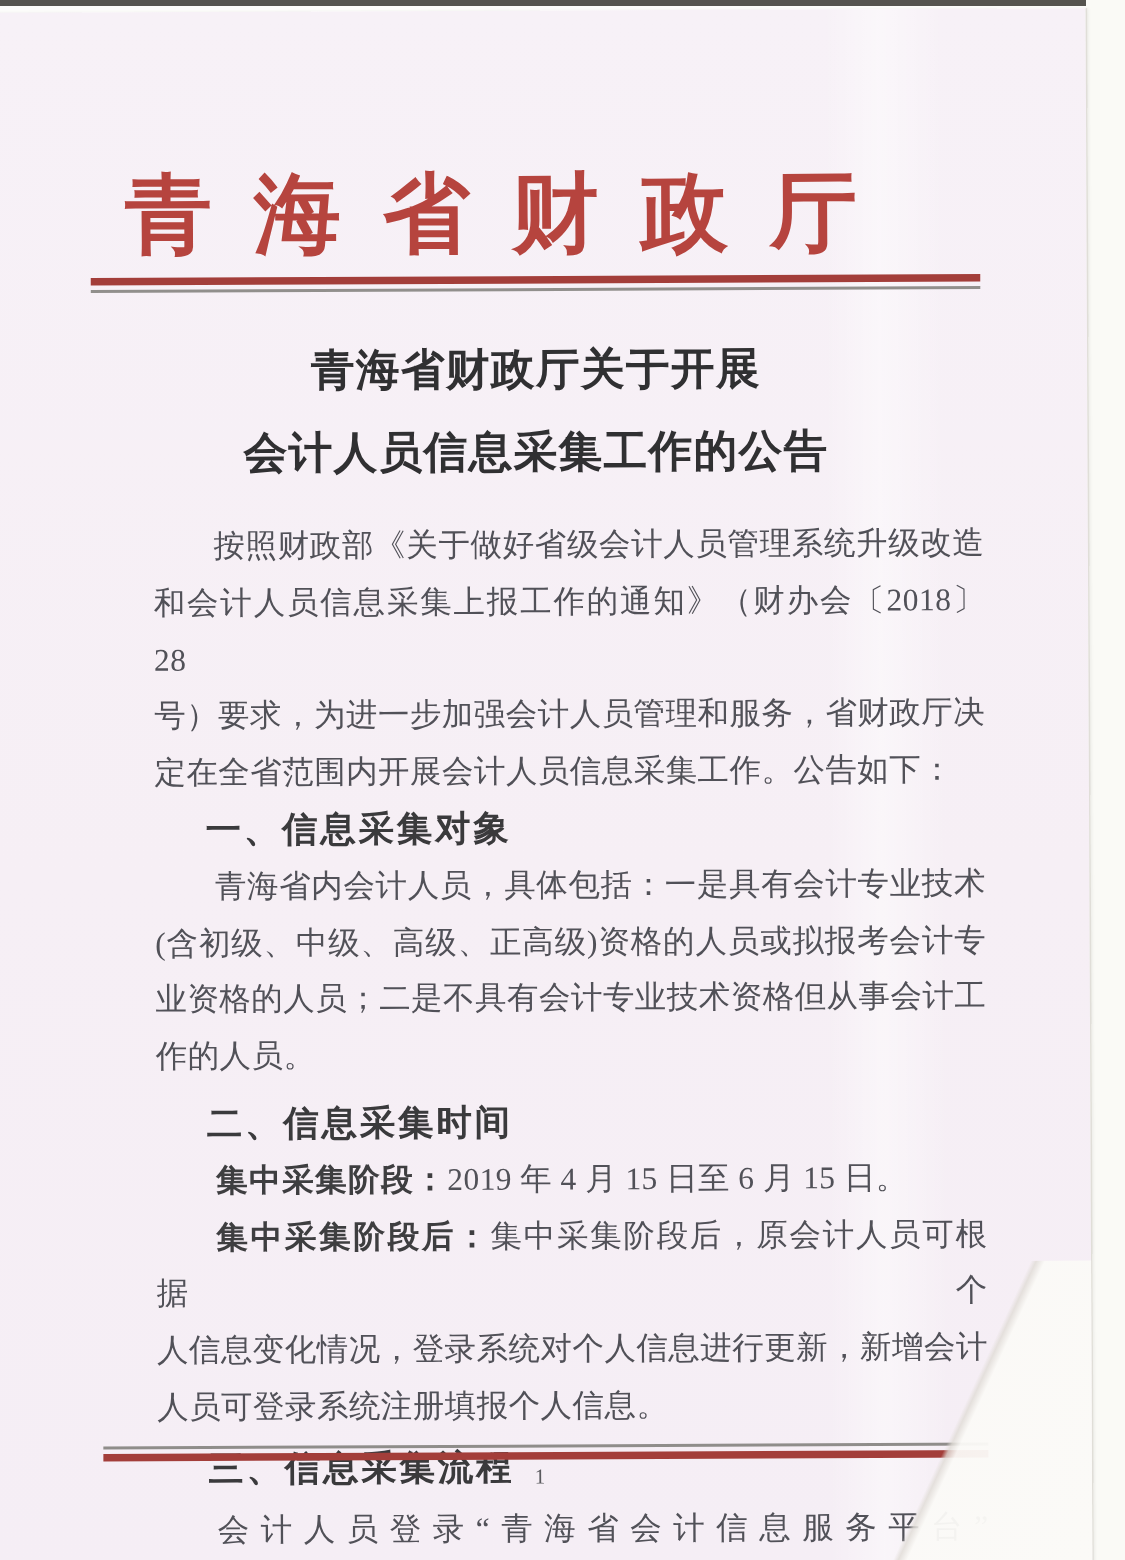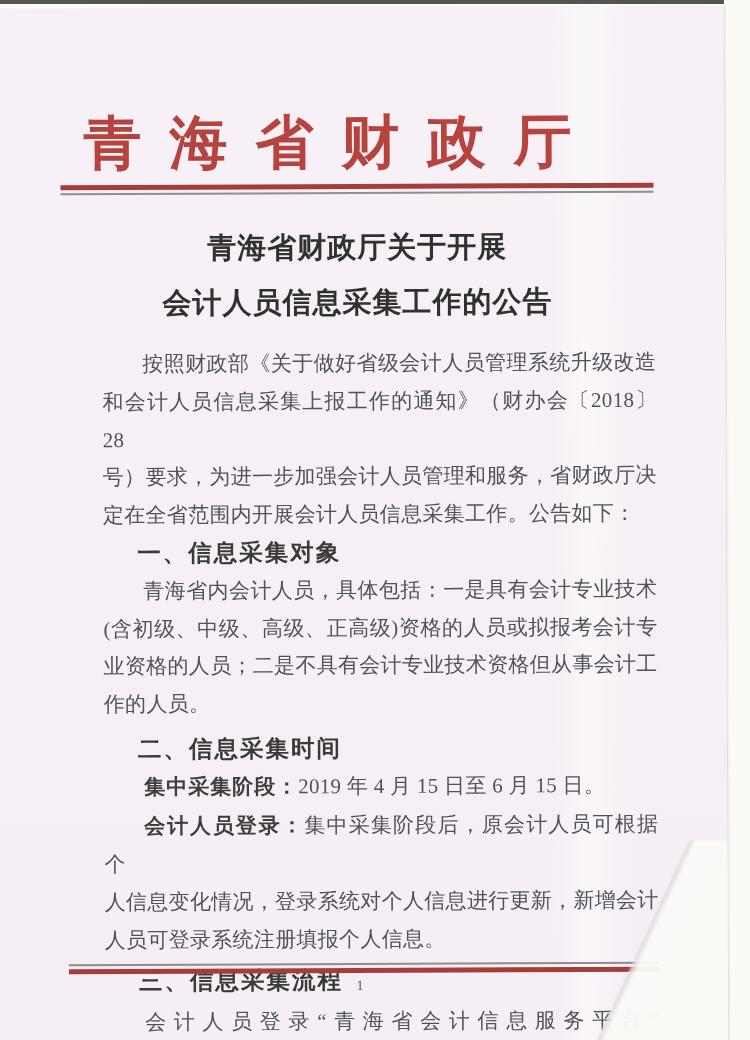--- a/index.html
+++ b/index.html
@@ -44,21 +44,21 @@
   .doc-body{position:absolute;left:106px;top:338px;width:554px;color:#515158;font-size:21px;}
   .line{line-height:37.8px;letter-spacing:.3px;}
   .line.indent{text-indent:40px;}
   .line.justify{text-align:justify;text-align-last:justify;}
   .heading{
     font-family:"Liberation Sans","DejaVu Sans",sans-serif;
     font-weight:bold;color:#3a3a3c;font-size:23.5px;letter-spacing:2px;
     text-indent:34px;line-height:37.8px;
   }
   .lead{
-    font-family:Liberation Mono, monospace;
+    font-family:Liberation Serif, serif;
     font-weight:bold;color:#3e3e40;letter-spacing:1px;margin-top:40px;
   }
   
   .rule-footer{position:absolute;left:70px;top:956px;width:590px;}
   .rule-footer .gray{height:1.5px;background:#8f8d8a;}
   .rule-footer .gap{height:3px;}
   .rule-footer .red{height:5px;background:#a33e3a;}
   .page-number{
     position:absolute;left:65px;top:971px;width:593px;text-align:center;
     font-size:14px;color:#5a5a5e;letter-spacing:1px;
@@ -91,21 +91,21 @@
       <div class="line justify">和会计人员信息采集上报工作的通知》（财办会〔2018〕28</div>
       <div class="line justify">号）要求，为进一步加强会计人员管理和服务，省财政厅决</div>
       <div class="line">定在全省范围内开展会计人员信息采集工作。公告如下：</div>
       <div class="heading">一、信息采集对象</div>
       <div class="line indent justify">青海省内会计人员，具体包括：一是具有会计专业技术</div>
       <div class="line justify">(含初级、中级、高级、正高级)资格的人员或拟报考会计专</div>
       <div class="line justify">业资格的人员；二是不具有会计专业技术资格但从事会计工</div>
       <div class="line">作的人员。</div>
       <div class="heading" style="margin-top: 7px;">二、信息采集时间</div>
       <div class="line indent"><span class="lead">集中采集阶段：</span>2019 年 4 月 15 日至 6 月 15 日。</div>
-      <div class="line indent justify"><span class="lead">会计人员登录：</span>集中采集阶段后，原会计人员可根据个</div>
+      <div class="line indent justify"><span class="lead">集中采集阶段后：</span>集中采集阶段后，原会计人员可根据个</div>
       <div class="line justify">人信息变化情况，登录系统对个人信息进行更新，新增会计</div>
       <div class="line">人员可登录系统注册填报个人信息。</div>
       <div class="heading" style="margin-top: 3px;">三、信息采集流程</div>
       <div class="line indent justify" style="margin-top: 3px;">会计人员登录“青海省会计信息服务平台”</div>
     </div>
 
   <div class="rule-footer">
     <div class="gray"></div>
     <div class="gap"></div>
     <div class="red"></div>

